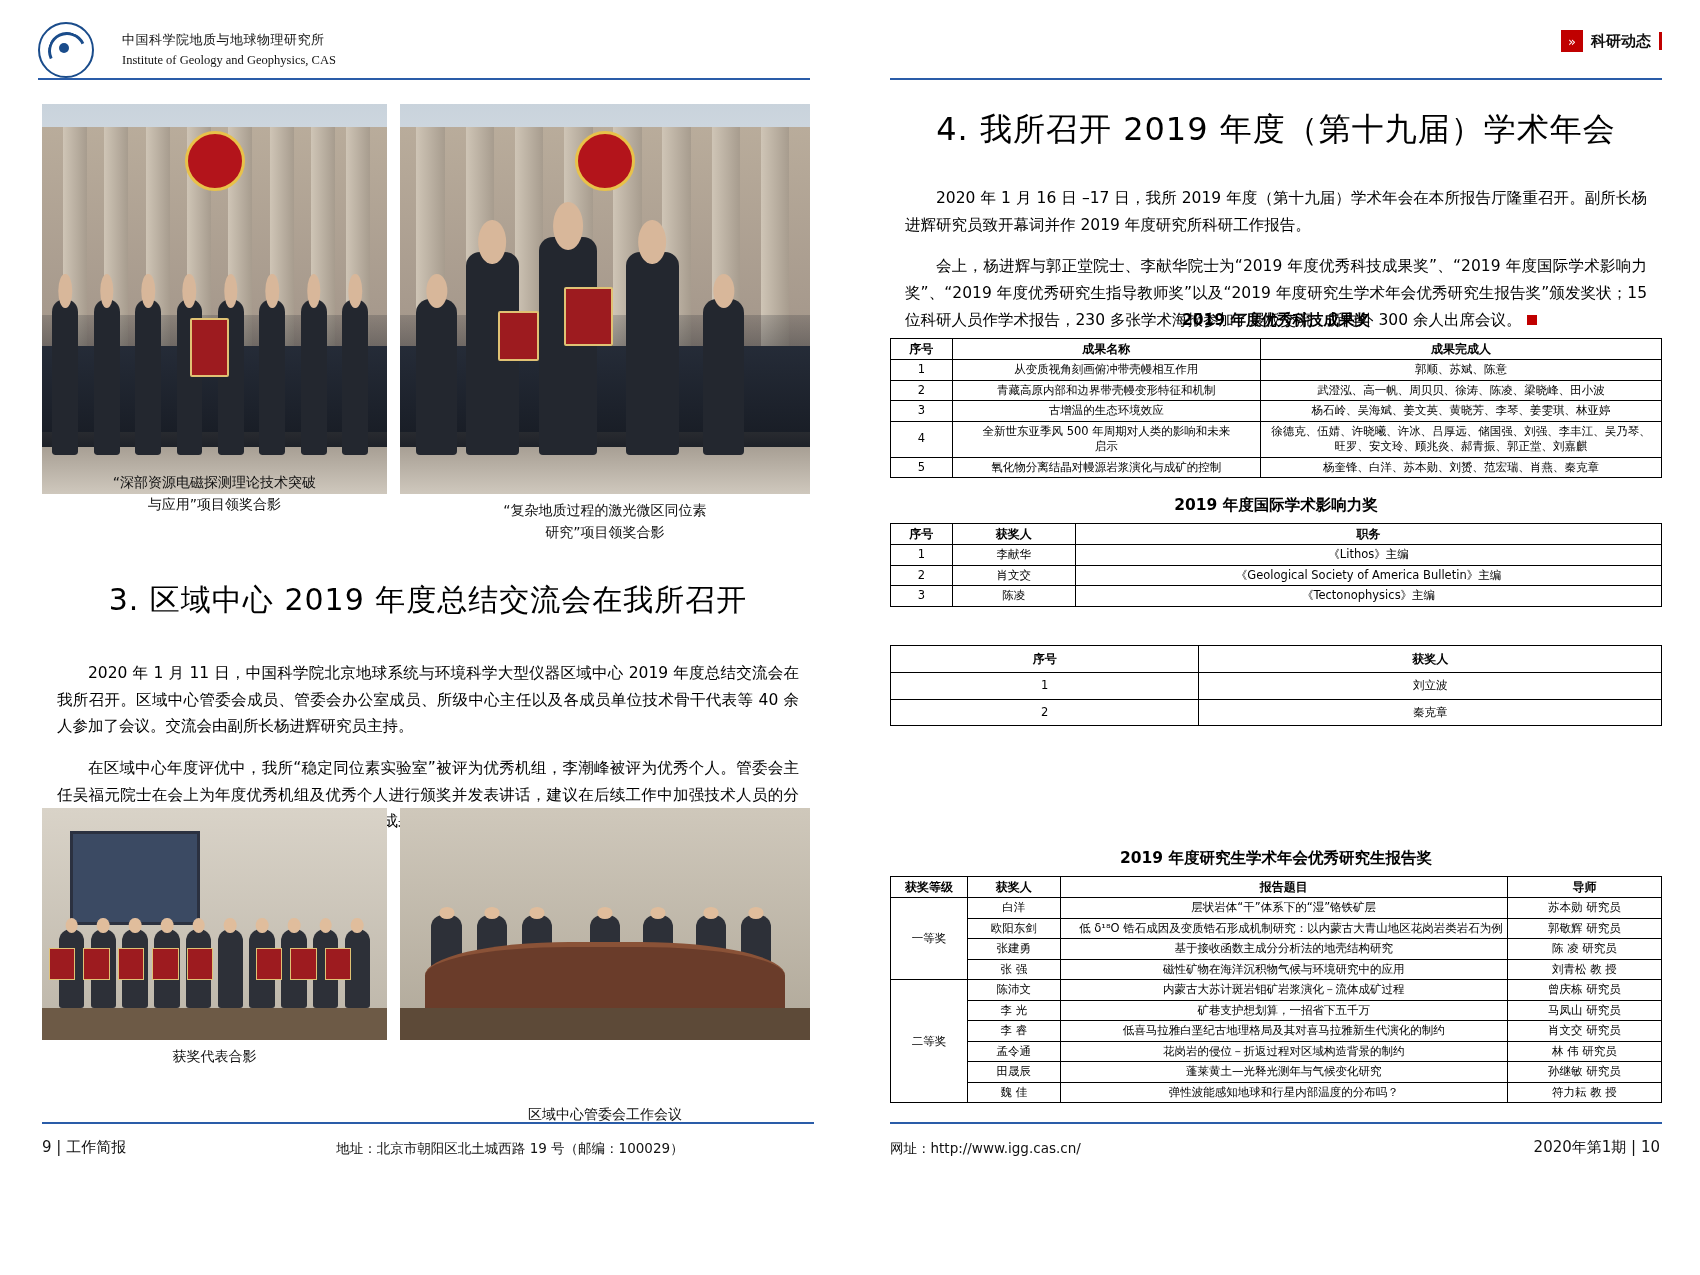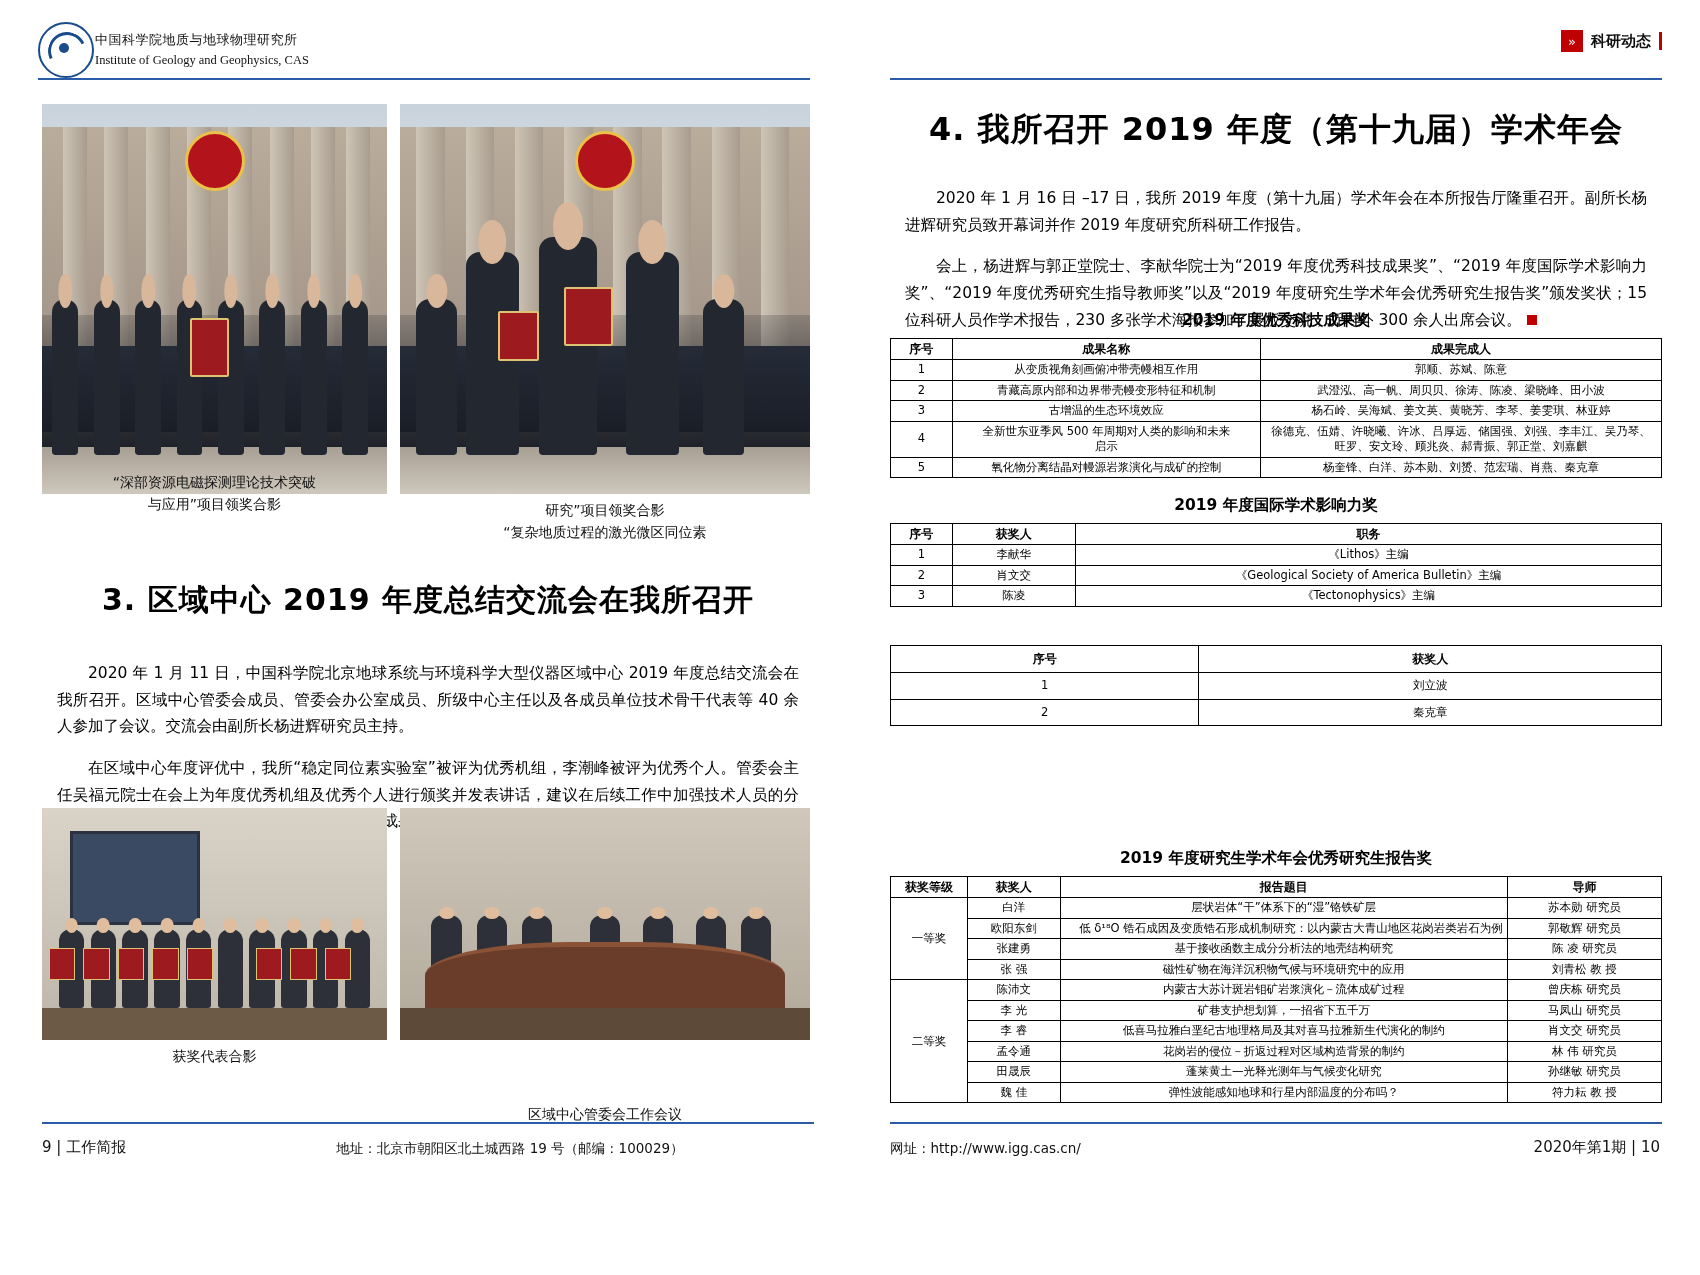--- a/index.html
+++ b/index.html
@@ -9,21 +9,21 @@
     font-family:"Liberation Serif", serif;
     color:#000;
     position:relative;
     overflow:hidden;
   }
   .page{position:absolute;top:0;left:0;width:1700px;height:1275px;display:flex;}
   .left-page{width:850px;height:1275px;position:relative;}
   .right-page{width:850px;height:1275px;position:relative;}
 
   
-  .hdr-left{position:absolute;left:38px;top:22px;display:flex;align-items:center;gap:1px;}
+  .hdr-left{position:absolute;left:38px;top:22px;display:flex;align-items:center;gap:28px;}
   .logo{width:52px;height:52px;border-radius:50%;border:2px solid #1a4c8b;position:relative;flex:none;background:#fff;}
   .logo:before{
     content:"";position:absolute;left:8px;top:8px;width:32px;height:32px;border-radius:50%;
     border:3px solid #1a4c8b;border-right-color:transparent;border-bottom-color:transparent;
     transform:rotate(20deg);
   }
   .logo:after{
     content:"";position:absolute;left:19px;top:19px;width:10px;height:10px;border-radius:50%;
     background:#1a4c8b;
   }
@@ -60,21 +60,21 @@
   .mr-row{position:absolute;left:4%;right:4%;bottom:14%;height:34%;}
   .mr-p{position:absolute;bottom:0;width:8%;height:100%;background:#2d3038;border-radius:12px 12px 3px 3px;}
   .mr-p:after{content:"";position:absolute;left:50%;top:-14%;transform:translateX(-50%);width:50%;height:20%;border-radius:50%;background:#e0bd9c;}
   .mr-red{position:absolute;bottom:26%;width:7%;height:13%;background:#9d1b1f;border:1px solid #e0c274;}
   .mr-floor{position:absolute;left:0;right:0;bottom:0;height:14%;background:#6d5a46;}
   .mr-table{position:absolute;left:6%;right:6%;bottom:6%;height:34%;background:#6a3c2a;border-radius:40% 40% 6px 6px;border-top:5px solid #8a5237;}
 
   
   h2.sec{
     font-family:"DejaVu Sans",sans-serif;
-    font-weight:bold;
+    font-weight:normal;
     margin:0;
     letter-spacing:1px;
   }
   p.body{
     margin:15px;
     font-size:15.5px;
     line-height:1.72;
     text-indent:2em;
     font-family:"DejaVu Sans",sans-serif;
     text-align:justify;
@@ -169,22 +169,22 @@
       <div class="gh-crowd"></div>
       <div class="person" style="left:16%;width:13%;height:52%"></div>
       <div class="person" style="left:34%;width:14%;height:56%"></div>
       <div class="person" style="left:55%;width:13%;height:52%"></div>
       <div class="person" style="left:4%;width:10%;height:40%"></div>
       <div class="person" style="left:74%;width:10%;height:40%"></div>
       <div class="cert" style="left:24%;bottom:34%;width:9%;height:12%"></div>
       <div class="cert" style="left:40%;bottom:38%;width:11%;height:14%"></div>
     </div>
     <div class="cap" style="left:400px;top:500px;width:410px;">
+      <div>“复杂地质过程的激光微区同位素</div>
       <div>研究”项目领奖合影</div>
-      <div>“复杂地质过程的激光微区同位素</div>
     </div>
 
     <h2 class="sec" style="position:absolute;left:42px;top:580px;width:772px;font-size:30px;text-align:center;">3. 区域中心 2019 年度总结交流会在我所召开</h2>
 
     <div style="position:absolute;left:42px;top:645px;width:772px;">
       <p class="body">2020 年 1 月 11 日，中国科学院北京地球系统与环境科学大型仪器区域中心 2019 年度总结交流会在我所召开。区域中心管委会成员、管委会办公室成员、所级中心主任以及各成员单位技术骨干代表等 40 余人参加了会议。交流会由副所长杨进辉研究员主持。</p>
       <p class="body">
         <span>在区域中心年度评优中，我所“稳定同位素实验室”被评为优秀机组，李潮峰被评为优秀个人。管委会主任吴福元院士在会上为年度优秀机组及优秀个人进行颁奖并发表讲话，建议在后续工作中加强技术人员的分类培养，将仪器设备研发作为工作重点，为重大成果产出提供关键技术支撑。</span><span class="endmark"></span>
       </p>
     </div>

